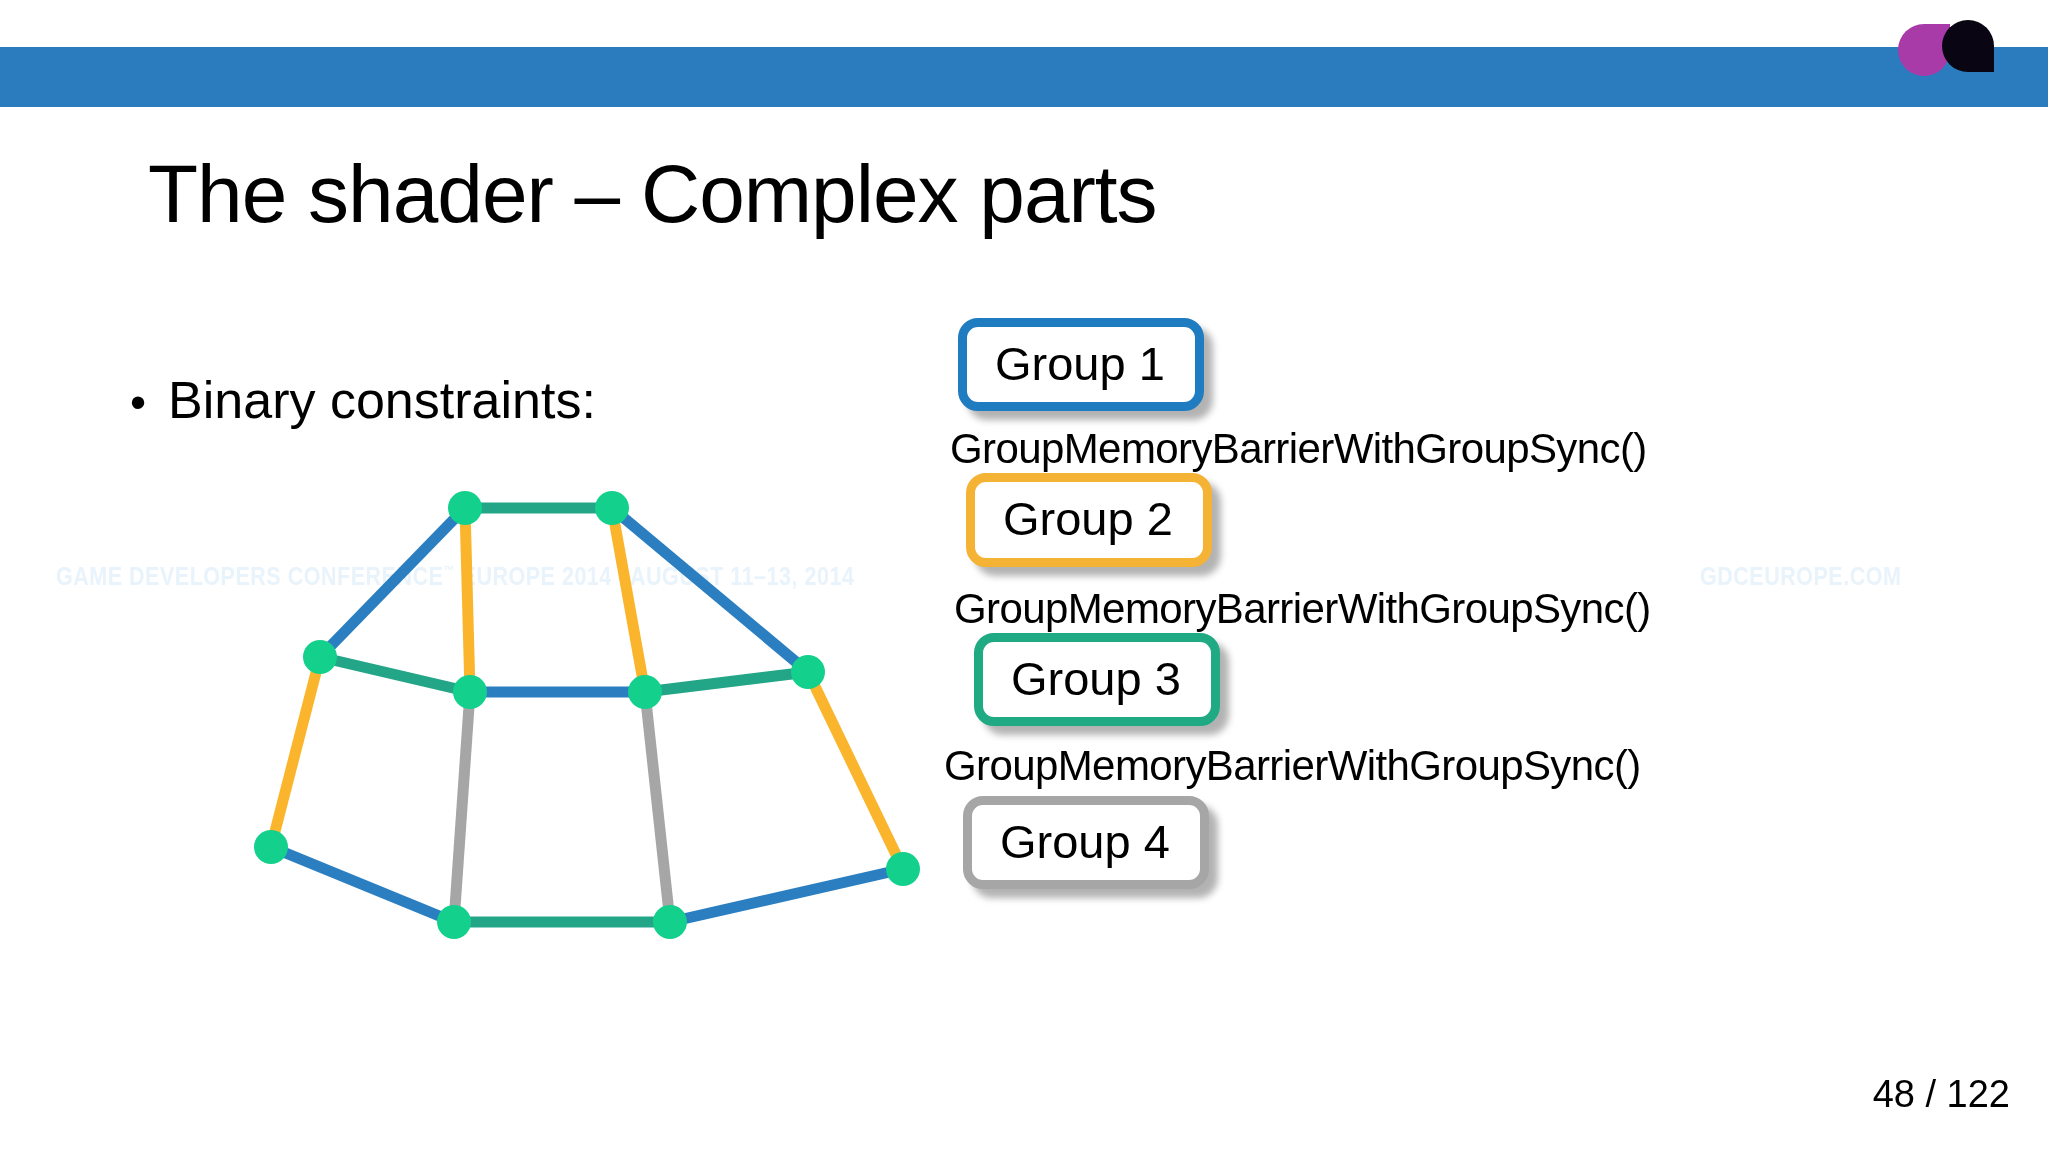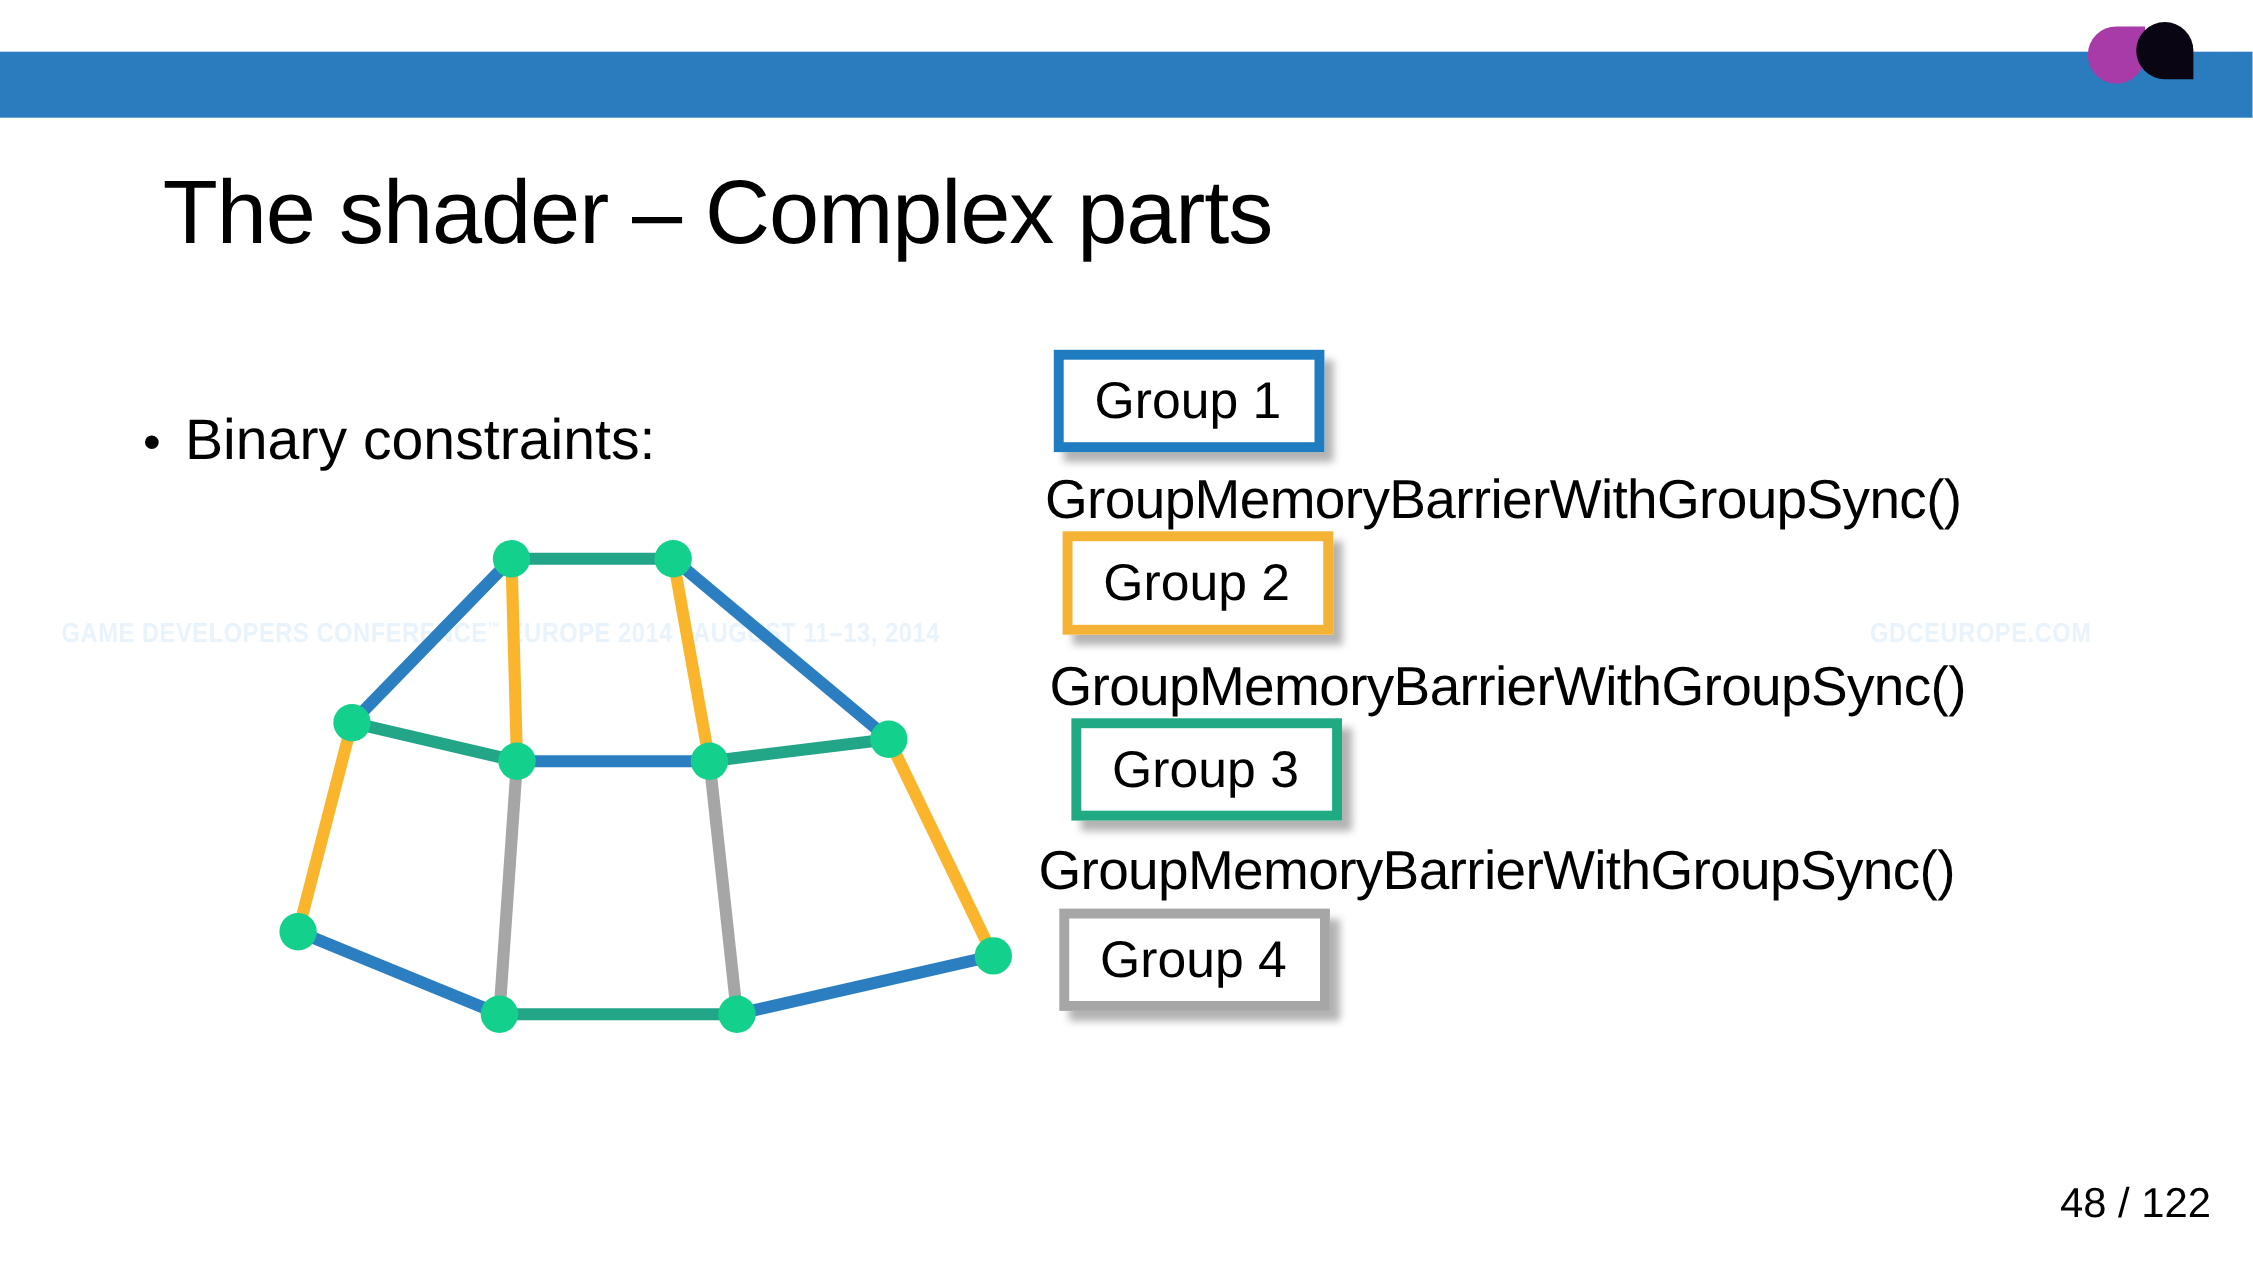--- a/index.html
+++ b/index.html
@@ -134,28 +134,29 @@
     padding: 12px 30px 14px 28px;
     background: #ffffff;
     border-style: solid;
     border-width: 9px;
     font-size: 47px;
     color: #000000;
     line-height: 1.05;
     box-shadow: 9px 9px 7px rgba(0,0,0,0.30);
     white-space: nowrap;
     min-width: 230px;
+    border-radius: 20px;
   }
   .group-box.g1 { border-color: #1f7cc0; margin-left: 0px; }
   .group-box.g2 { border-color: #f5b335; margin-left: 8px; }
   .group-box.g3 { border-color: #1faa84; margin-left: 16px; }
   .group-box.g4 { border-color: #a6a6a6; margin-left: 5px; }
 
   .barrier-line {
-    font-size: 50px;
+    font-size: 42px;
     color: #000000;
     white-space: nowrap;
     letter-spacing: -0.6px;
   }
   .barrier-line.b1 { margin: 14px 0 0 -8px; }
   .barrier-line.b2 { margin: 18px 0 0 -4px; }
   .barrier-line.b3 { margin: 16px 0 0 -14px; }
   .spacer-xs { height: 6px; }
 
   

